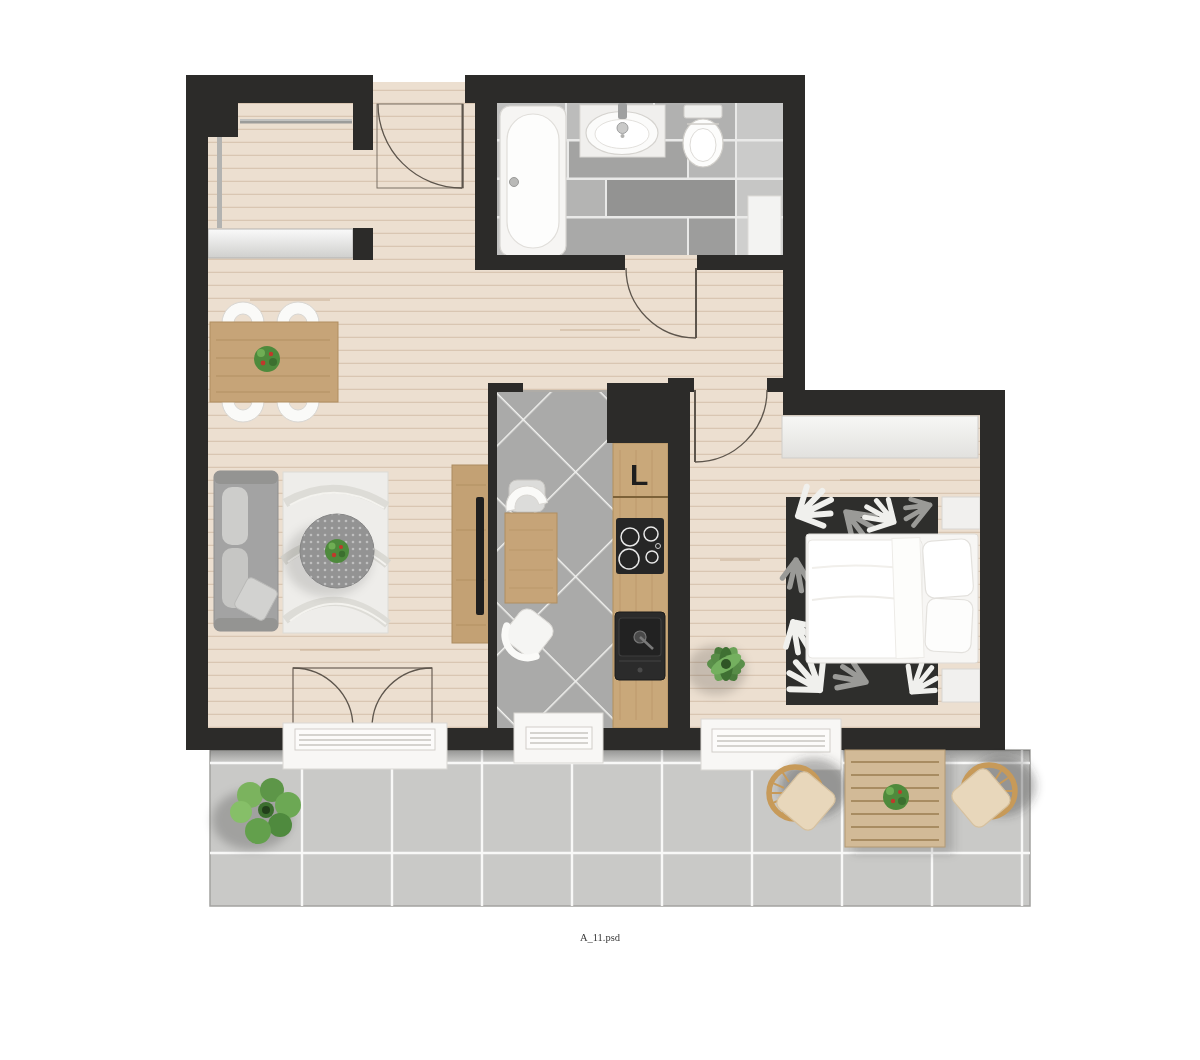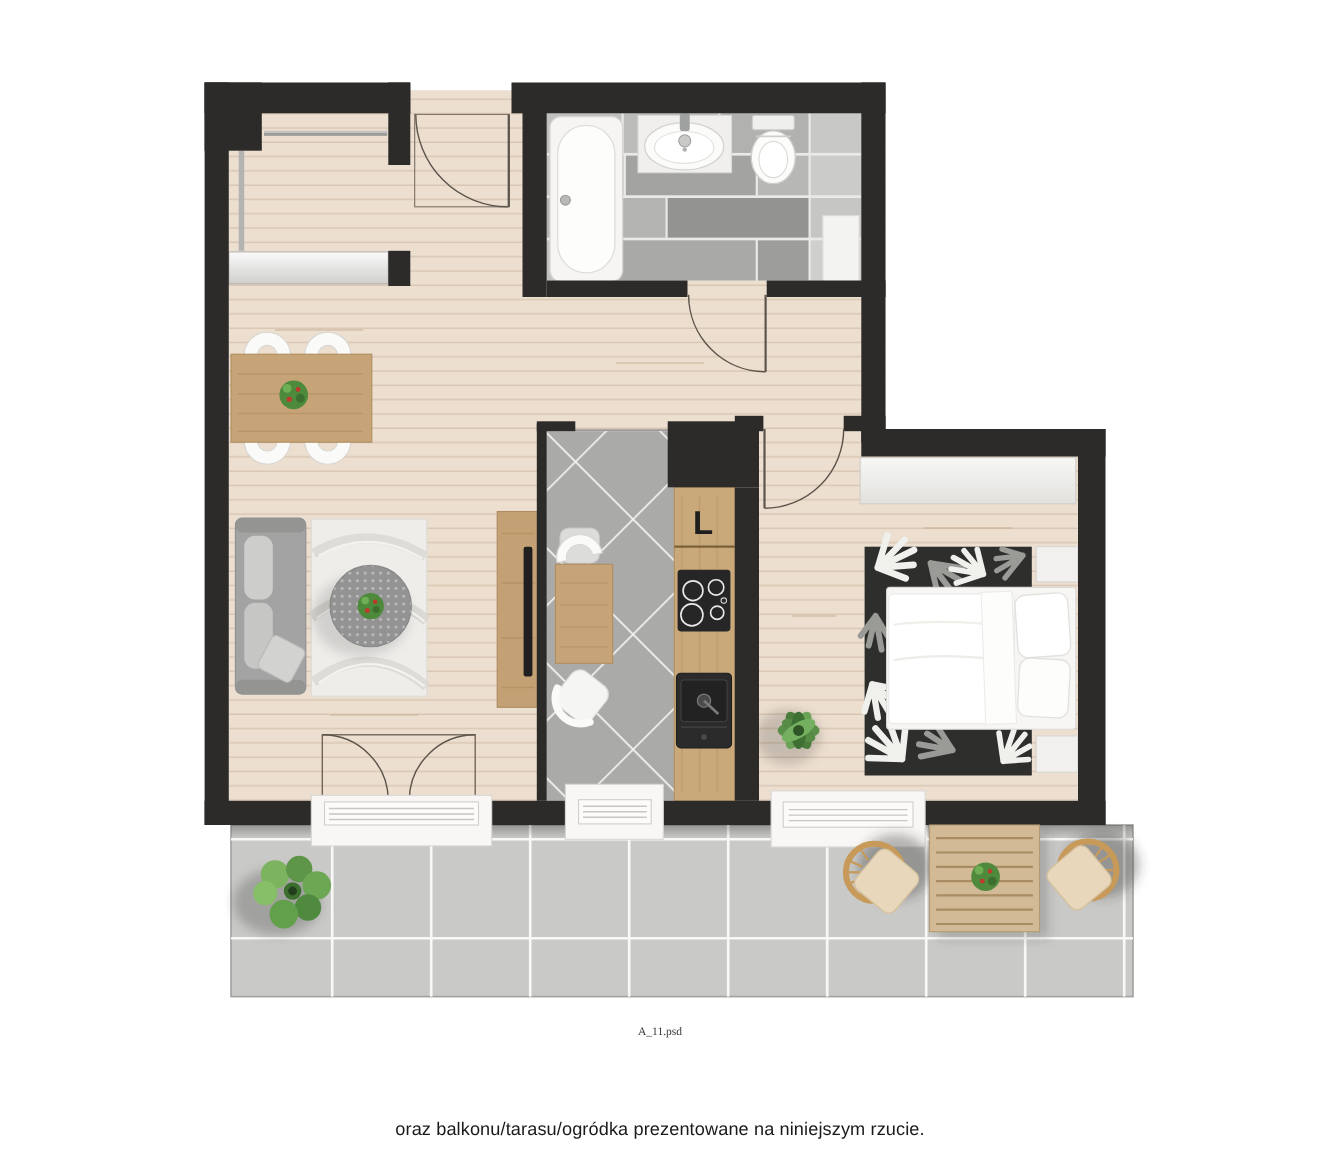--- a/index.html
+++ b/index.html
@@ -433,15 +433,14 @@
       <g transform="translate(981,798) rotate(-40)">
         <rect x="-23" y="-23" width="46" height="46" rx="8" fill="#e8d7bb" stroke="#d6c19f" stroke-width="1.2"></rect>
       </g>
     </g>
   </g>
 
   <text x="600" y="941" text-anchor="middle" font-size="10.5" fill="#3a3a3a" class="filelabel">A_11.psd</text>
 </svg>
 
 <div class="disclaimer">
-  <div>oraz balkonu/tarasu/ogródka prezentowane na niniejszym rzucie.</div>
 </div>
 </div>
 
 </body></html>

